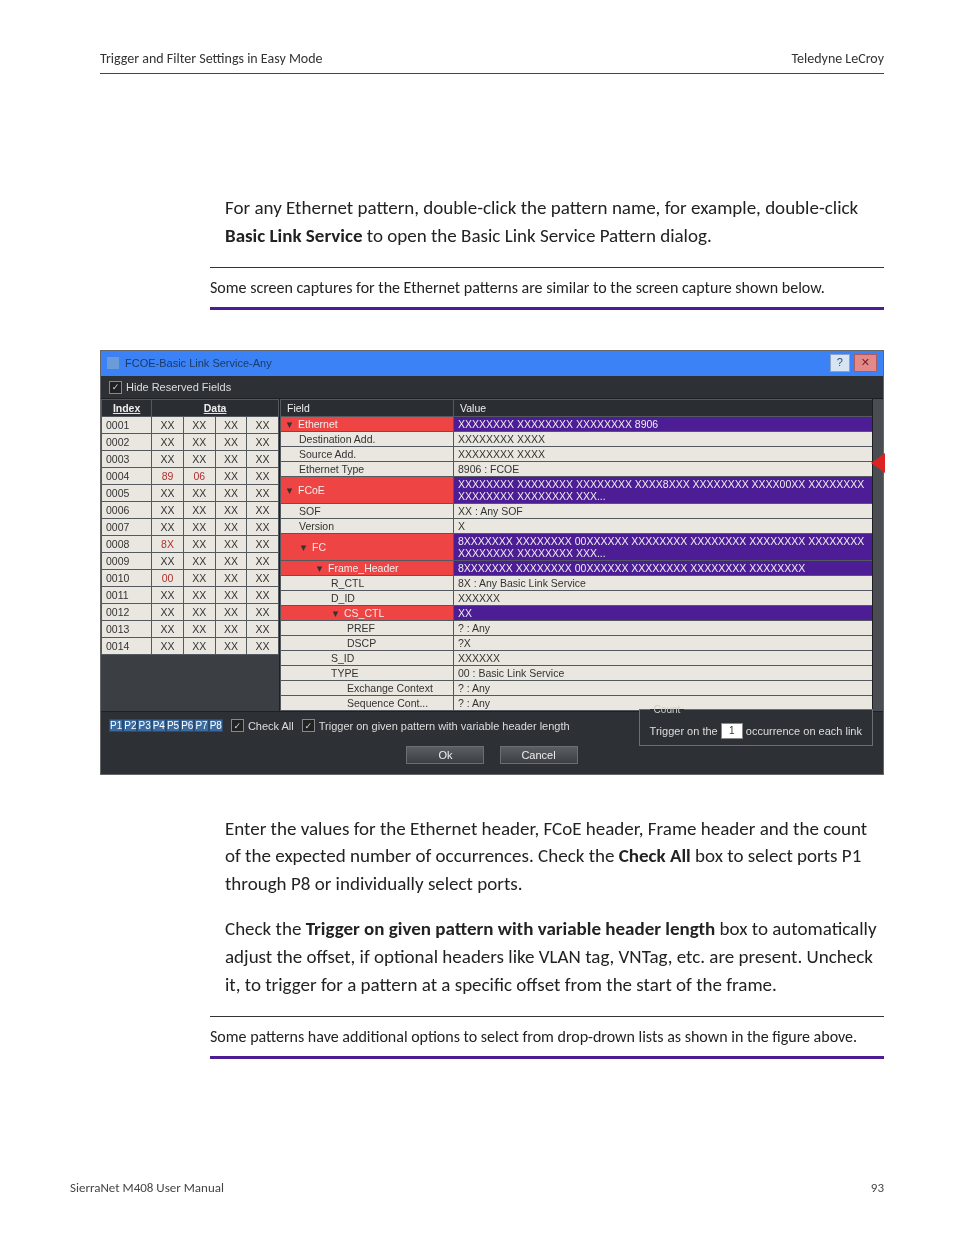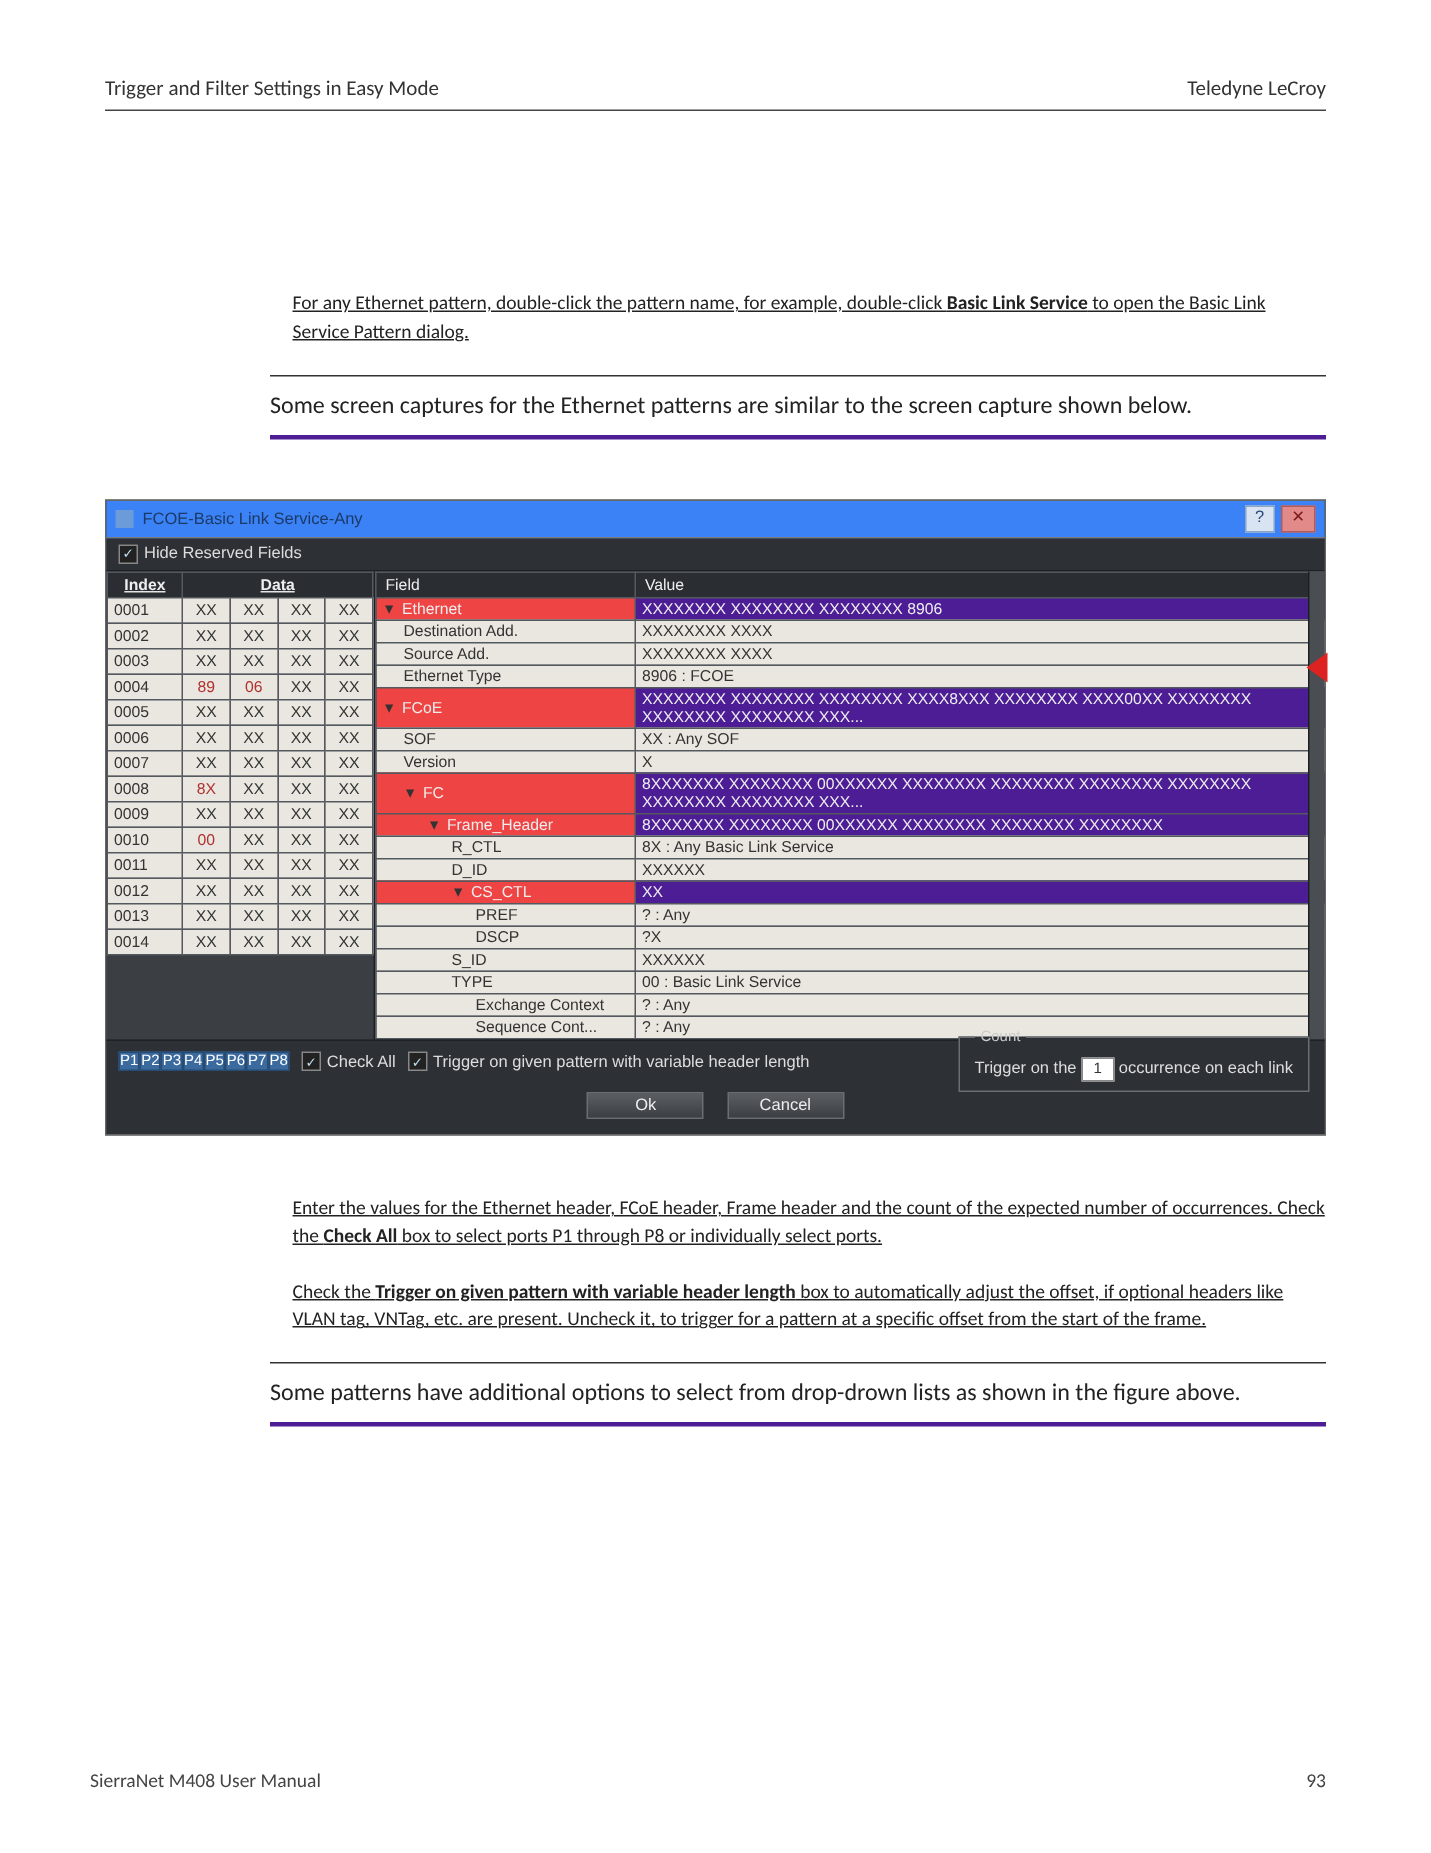--- a/index.html
+++ b/index.html
@@ -6,38 +6,37 @@
     margin: 0;
     padding: 0;
     font-family: "Segoe UI", Calibri, Arial, sans-serif;
     color: #222;
     background: #fff;
     width: 954px;
   }
   .page {
     width: 954px;
     box-sizing: border-box;
-    padding: 50px 70px 40px 70px;
+    padding: 50px 70px 40px 100px;
     position: relative;
     min-height: 1235px;
   }
   .header-row {
     display: flex;
     justify-content: space-between;
     font-size: 14px;
     color: #333;
     padding-bottom: 6px;
     border-bottom: 1px solid #444;
     margin-bottom: 120px;
   }
   .body-text {
-    font-size: 13px;
+    font-size: 19px;
     line-height: 1.45;
     margin: 0 0 18px 125px;
-    text-decoration: underline;
   }
   .note-block {
     font-size: 16px;
     line-height: 1.45;
     border-top: 1px solid #333;
     border-bottom: 3px solid #4c1d95;
     padding: 8px 0;
     margin: 0 0 40px 110px;
   }
   strong { font-weight: 600; }
@@ -131,21 +130,21 @@
   .dlg-buttons {
     background:#2d3136; padding:6px 0 10px 0; text-align:center;
   }
   .dlg-btn {
     display:inline-block; min-width:56px; padding:2px 10px; margin:0 6px;
     background:linear-gradient(#5b5f64,#3b3f44); color:#eee; border:1px solid #6b6f74; cursor:pointer;
     font-size:11px;
   }
 
   .footer-row {
-    position:absolute; left:60px; right:70px; bottom:40px;
+    position:absolute; left:70px; right:70px; bottom:40px;
     display:flex; justify-content:space-between; font-size:13px; color:#444;
   }
 </style>
 </head>
 <body>
 
 <div class="page">
 
   <div class="header-row">
     <span>Trigger and Filter Settings in Easy Mode</span>

